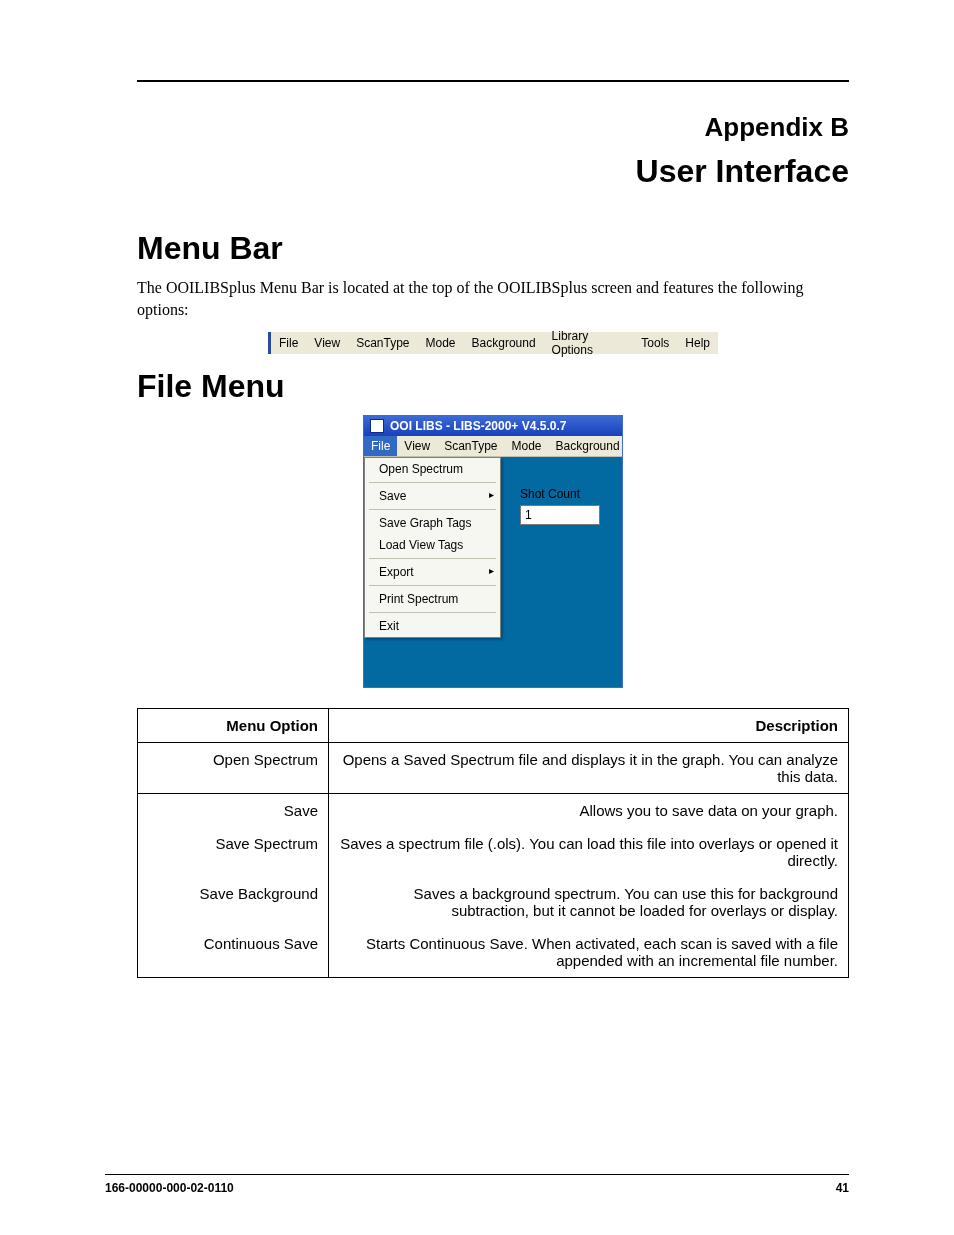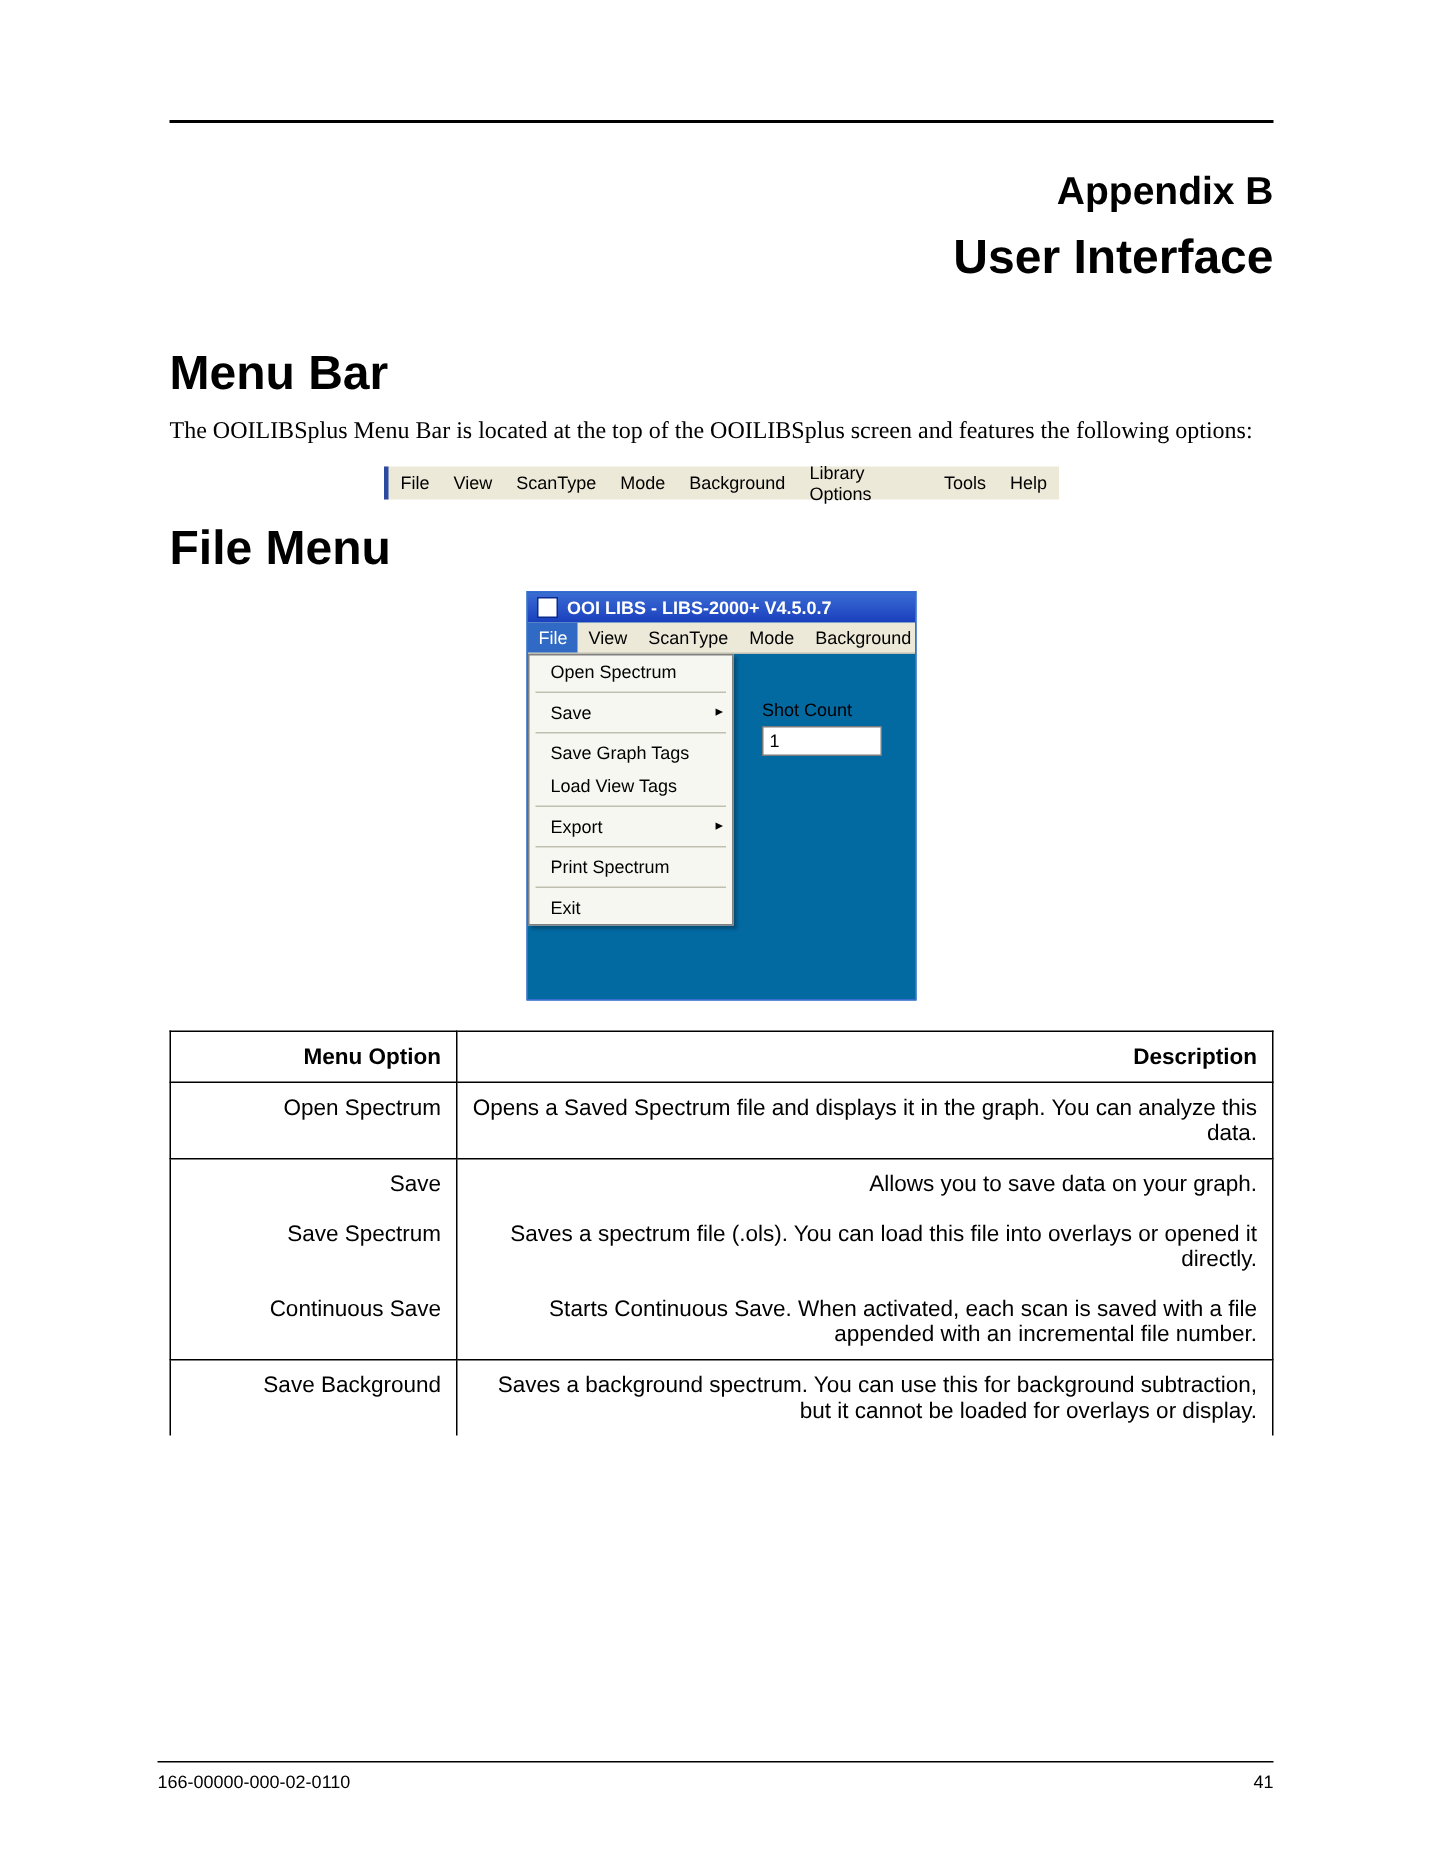--- a/index.html
+++ b/index.html
@@ -6,21 +6,21 @@
     margin: 0;
     padding: 0;
     font-family: Arial, Helvetica, sans-serif;
     background: #fff;
     color: #000;
   }
   .page {
     width: 954px;
     height: 1235px;
     box-sizing: border-box;
-    padding: 60px 60px 40px 68px;
+    padding: 60px 60px 40px 92px;
     position: relative;
   }
   .rule {
     border-top: 2px solid #000;
     margin: 20px 45px 30px 45px;
   }
   .appendix {
     text-align: right;
     font-size: 26px;
     font-weight: bold;
@@ -170,21 +170,21 @@
     left: 60px; right: 60px; bottom: 40px;
   }
   .footer-rule {
     border-top: 1.5px solid #000;
     margin: 0 45px 6px 45px;
   }
   .footer-row {
     display: flex;
     justify-content: space-between;
     font-size: 12px;
-    font-weight: normal;
+    font-weight: bold;
     margin: 0 45px;
     font-family: Arial, Helvetica, sans-serif;
   }
 </style>
 </head>
 <body>
 
 <div class="page">
 
   <div class="rule"></div>
@@ -258,30 +258,30 @@
       <td class="noborder-bottom">Save</td>
       <td class="noborder-bottom">Allows you to save data on your graph.</td>
     </tr>
     <tr>
       <td class="noborder-top noborder-bottom">
             <div class="indent1">Save Spectrum</div>
           </td>
       <td class="noborder-top noborder-bottom">Saves a spectrum file (.ols). You can load this file into overlays or opened it directly.</td>
     </tr>
     <tr>
+      <td class="noborder-top noborder-bottom">
+            <div class="indent1">Save Background</div>
+          </td>
+      <td class="noborder-top noborder-bottom">Saves a background spectrum. You can use this for background subtraction, but it cannot be loaded for overlays or display.</td>
+    </tr>
+    <tr>
       <td class="noborder-top">
             <div class="indent1">Continuous Save</div>
           </td>
       <td class="noborder-top">Starts Continuous Save. When activated, each scan is saved with a file appended with an incremental file number.</td>
-    </tr>
-    <tr>
-      <td class="noborder-top noborder-bottom">
-            <div class="indent1">Save Background</div>
-          </td>
-      <td class="noborder-top noborder-bottom">Saves a background spectrum. You can use this for background subtraction, but it cannot be loaded for overlays or display.</td>
     </tr>
   </tbody>
     </table>
 
   <div class="footer">
     <div class="footer-rule"></div>
     <div class="footer-row">
       <span>166-00000-000-02-0110</span>
       <span>41</span>
     </div>

